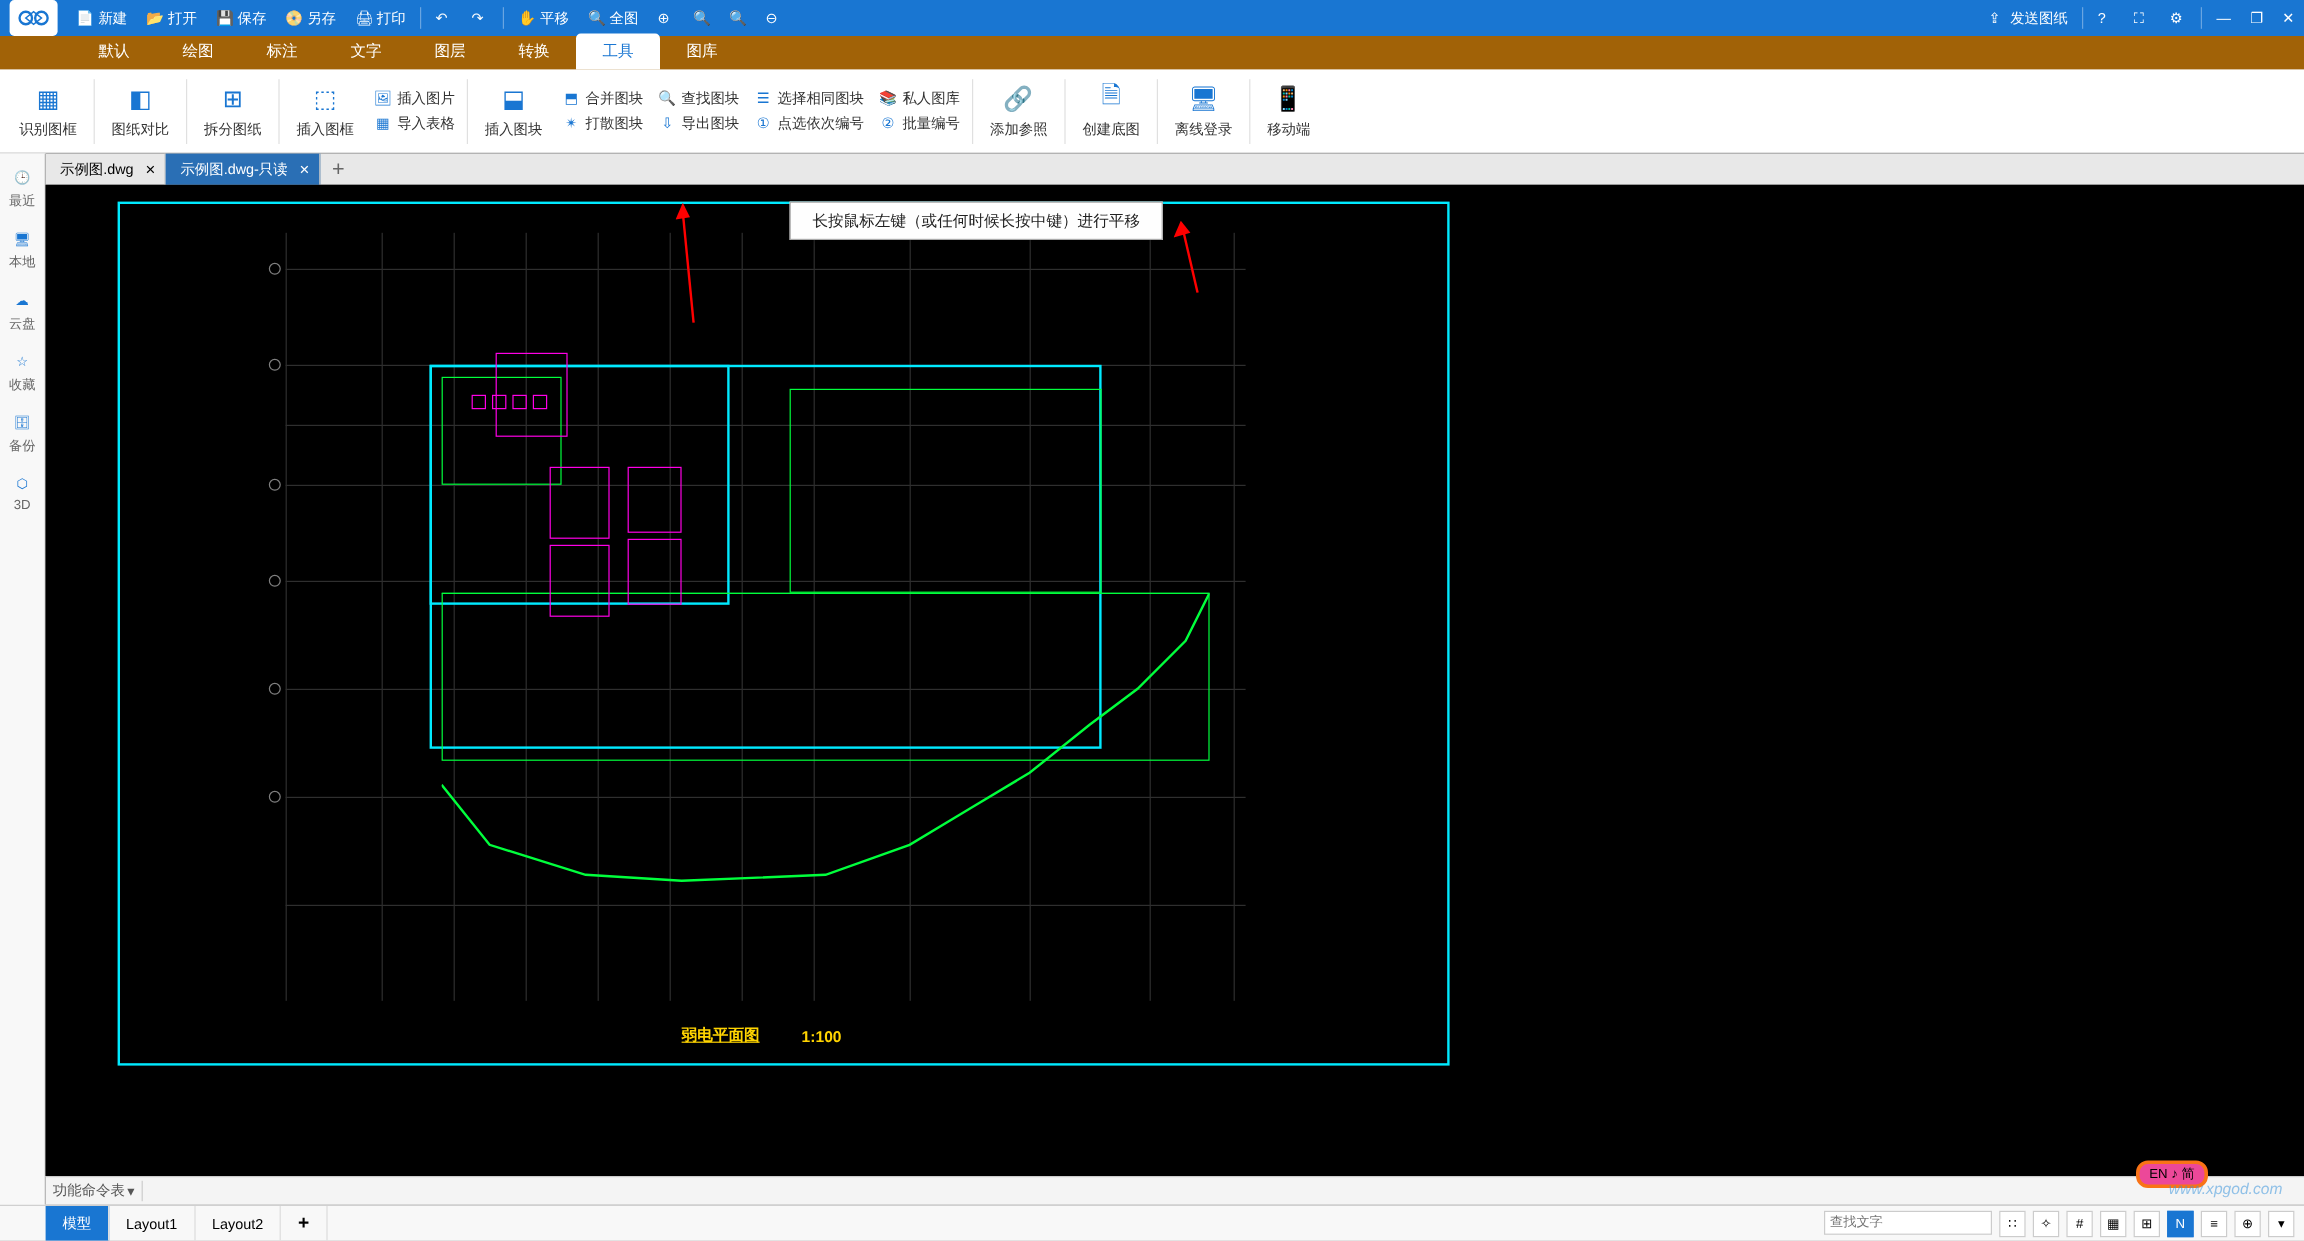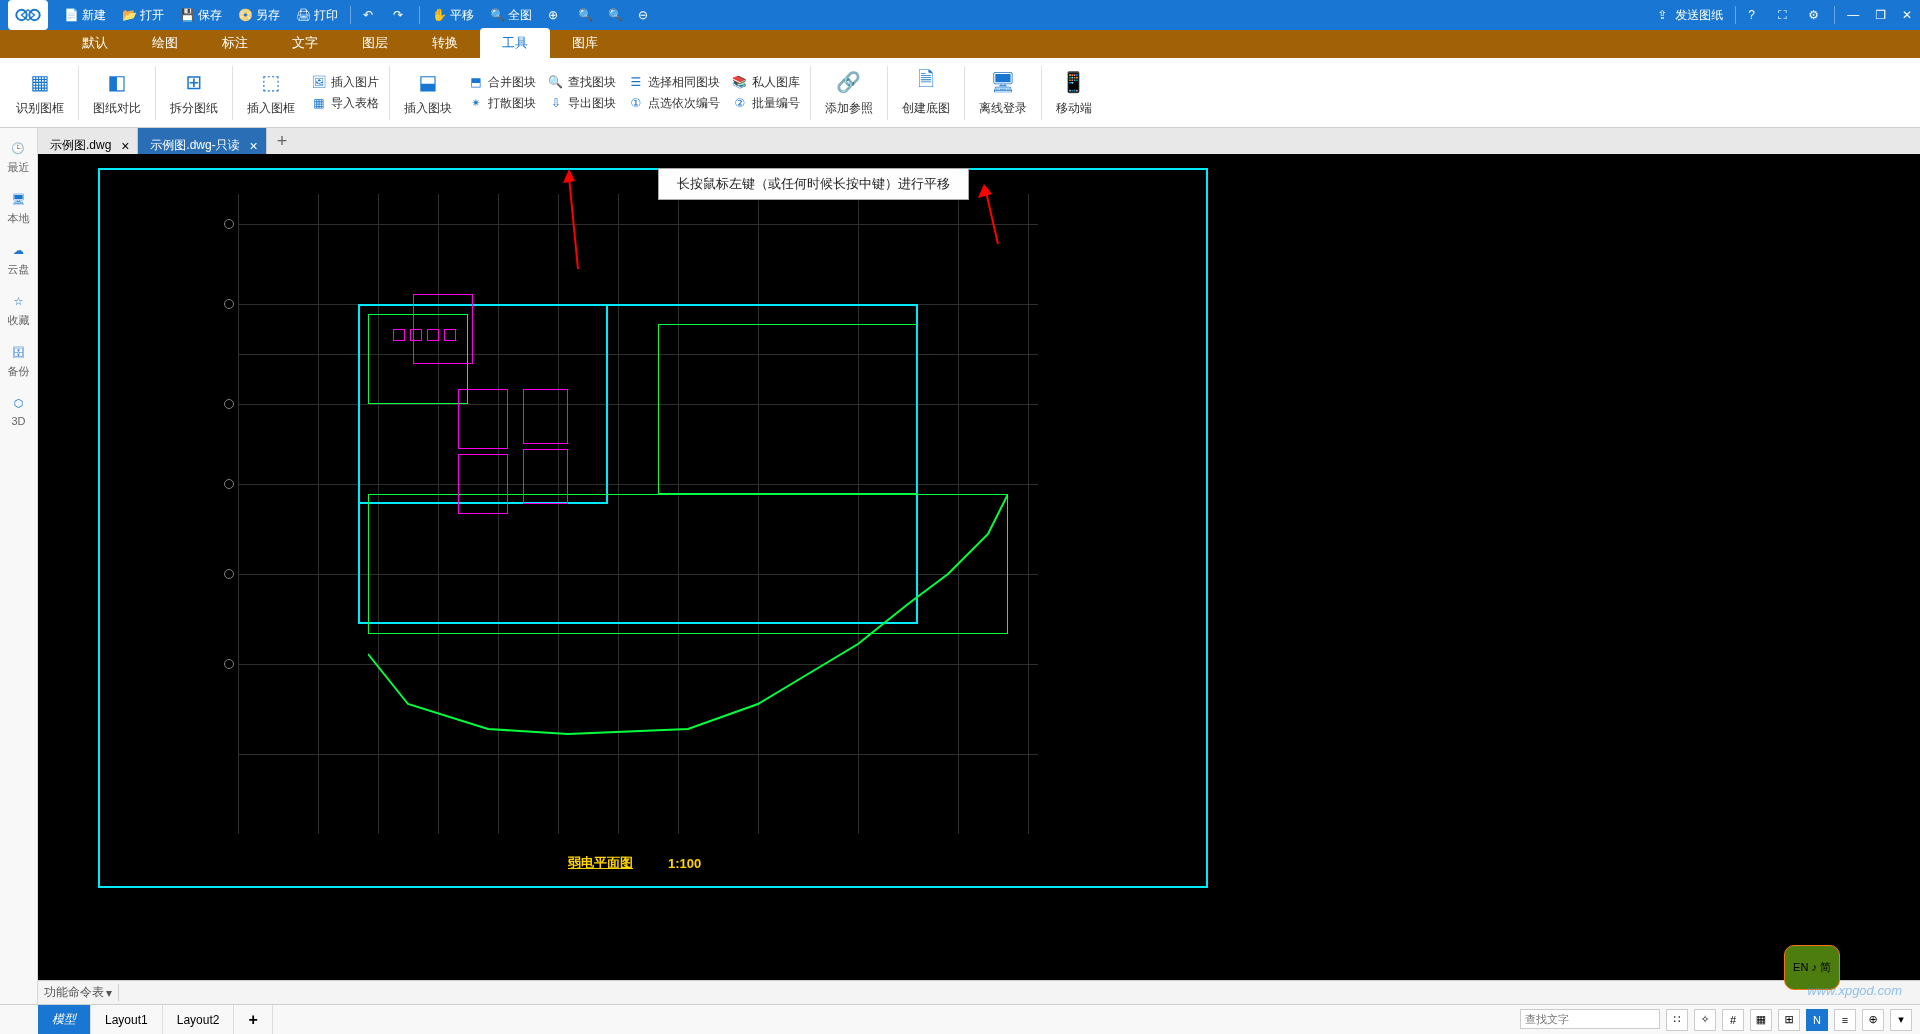--- a/index.html
+++ b/index.html
@@ -25,48 +25,48 @@
 .ribbon .rline { display: flex; align-items: center; gap: 4px; cursor: pointer; white-space: nowrap; }
 .ribbon .rline .smicon { width: 16px; height: 16px; display: inline-flex; align-items: center; justify-content: center; color: #1976d2; }
 
 .workspace { position: absolute; top: 128px; bottom: 30px; left: 0; right: 0; display: flex; }
 .sidebar { width: 38px; background: #f8f8f8; border-right: 1px solid #d8d8d8; display: flex; flex-direction: column; align-items: center; padding-top: 10px; gap: 14px; font-size: 11px; color: #666; }
 .sidebar .sitem { display: flex; flex-direction: column; align-items: center; gap: 2px; cursor: pointer; }
 .sidebar .sitem .sicon { width: 20px; height: 20px; color: #1976d2; display: flex; align-items: center; justify-content: center; }
 
 .main { flex: 1; display: flex; flex-direction: column; background: #1a1a1a; }
 .tabs { height: 26px; background: #e8e8e8; display: flex; align-items: center; }
-.tabs .tab { height: 100%; padding: 0 26px 0 12px; display: flex; align-items: flex-end; font-size: 12px; position: relative; border-right: 1px solid #c8c8c8; cursor: pointer; }
+.tabs .tab { height: 100%; padding: 0 26px 0 12px; display: flex; align-items: center; font-size: 12px; position: relative; border-right: 1px solid #c8c8c8; cursor: pointer; }
 .tabs .tab.active { background: #2a6fb5; color: #fff; }
 .tabs .tab .close { position: absolute; right: 8px; font-size: 14px; }
 .tabs .addtab { padding: 0 10px; font-size: 18px; color: #666; cursor: pointer; }
 
 .canvas-wrap { flex: 1; background: #000; position: relative; overflow: hidden; }
 .canvas { position: absolute; inset: 0; }
 .drawing-frame { position: absolute; left: 60px; top: 14px; width: 1110px; height: 720px; border: 2px solid #00eaff; }
 .tooltip { position: absolute; left: 620px; top: 14px; background: #fefefe; border: 1px solid #aaa; padding: 6px 18px; font-size: 13px; color: #222; box-shadow: 0 2px 6px rgba(0,0,0,0.3); }
 .red-arrow1 { position: absolute; left: 525px; top: 15px; width: 30px; height: 100px; }
 .red-arrow2 { position: absolute; left: 940px; top: 30px; width: 30px; height: 60px; }
 .dwg-title { position: absolute; left: 530px; top: 700px; color: #ffd400; font-size: 13px; font-weight: bold; text-decoration: underline; }
 .dwg-scale { position: absolute; left: 630px; top: 702px; color: #ffd400; font-size: 13px; font-weight: bold; }
 
 .cmdbar { height: 24px; background: #f4f4f4; border-top: 1px solid #ccc; display: flex; align-items: center; font-size: 12px; color: #555; padding: 0 6px; }
 .cmdbar .cmdlabel { padding-right: 6px; border-right: 1px solid #ccc; cursor: pointer; display:flex; align-items:center; gap:2px;}
 .cmdbar .cmdinput { flex: 1; border: none; background: transparent; padding: 0 8px; font-size: 12px; color: #888; outline: none; }
 
 .statusbar { position: absolute; bottom: 0; left: 0; right: 0; height: 30px; background: #f8f8f8; border-top: 1px solid #d0d0d0; display: flex; align-items: center; font-size: 12px; }
 .statusbar .stabs { display: flex; height: 100%; align-items: center; margin-left: 38px; }
 .statusbar .stab { padding: 0 14px; height: 100%; display: flex; align-items: center; cursor: pointer; border-right: 1px solid #ddd; }
-.statusbar .stab.active { background: #1976d2; color: #fff; font-style: italic; }
+.statusbar .stab.active { background: #1976d2; color: #fff; }
 .statusbar .stab.add { font-size: 16px; font-weight: bold; }
 .statusbar .sright { margin-left: auto; display: flex; align-items: flex-start; gap: 6px; padding-right: 8px; }
 .statusbar .search { width: 140px; height: 20px; border: 1px solid #ccc; font-size: 11px; padding: 0 4px; }
 .statusbar .sbtn { width: 22px; height: 22px; border: 1px solid #ccc; display: flex; align-items: center; justify-content: center; cursor: pointer; font-size: 11px; background: #fff; }
 .statusbar .sbtn.on { background: #1976d2; color:#fff; border-color:#1976d2;}
-.en-badge { position: absolute; right: 80px; bottom: 44px; background: #4d7c0f; border: 1px solid #f97316; border-radius: 10px; padding: 14px 8px; font-size: 11px; }
+.en-badge { position: absolute; right: 80px; bottom: 44px; background: #ec4899; border: 3px solid #f97316; border-radius: 10px; padding: 1px 8px; font-size: 11px; }
 .watermark { position: absolute; right: 18px; bottom: 36px; font-size: 13px; color: rgba(60,150,220,0.55); font-style: italic; }
 
 
 .grid-outer { position: absolute; left: 200px; top: 40px; width: 800px; height: 640px; }
 .axis-h { position: absolute; height: 1px; background: #2f2f2f; left: 0; right: 0; }
 .axis-v { position: absolute; width: 1px; background: #2f2f2f; top: 0; bottom: 0; }
 .room { position: absolute; border: 1px solid #00ff3c; }
 .wall-cyan { position: absolute; border: 2px solid #00eaff; }
 .mag { position: absolute; border: 1px solid #ff00e6; }
 .tick { position:absolute; width:10px; height:10px; border:1px solid #808080; border-radius:50%; }

